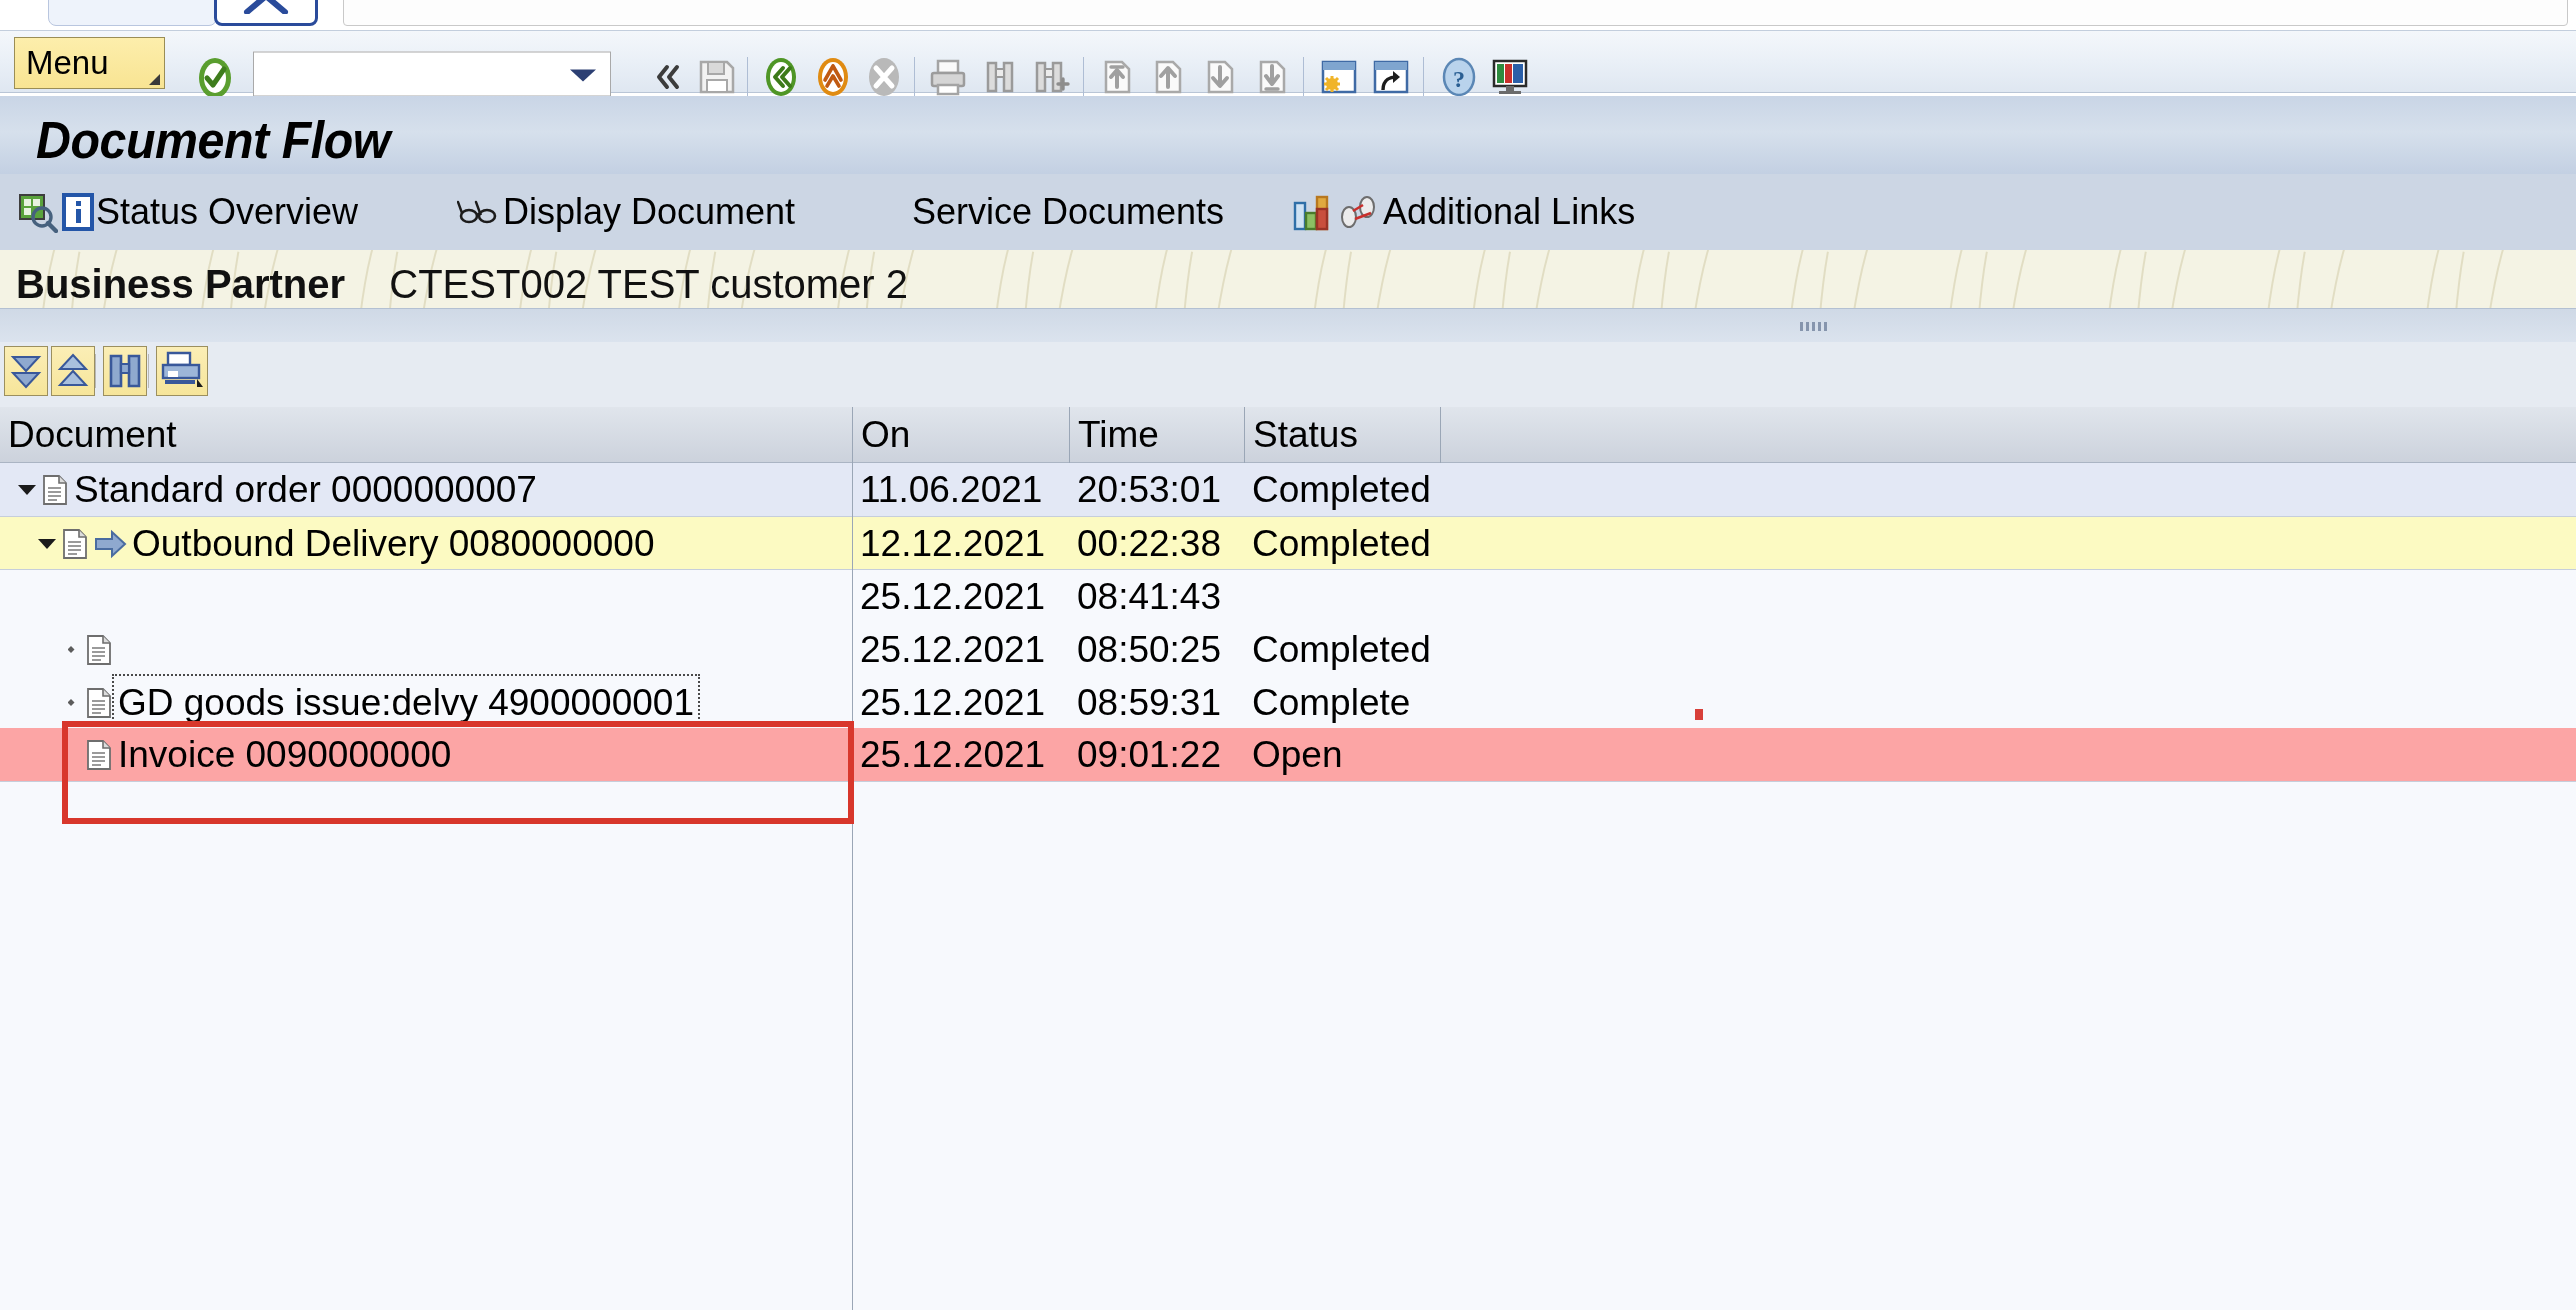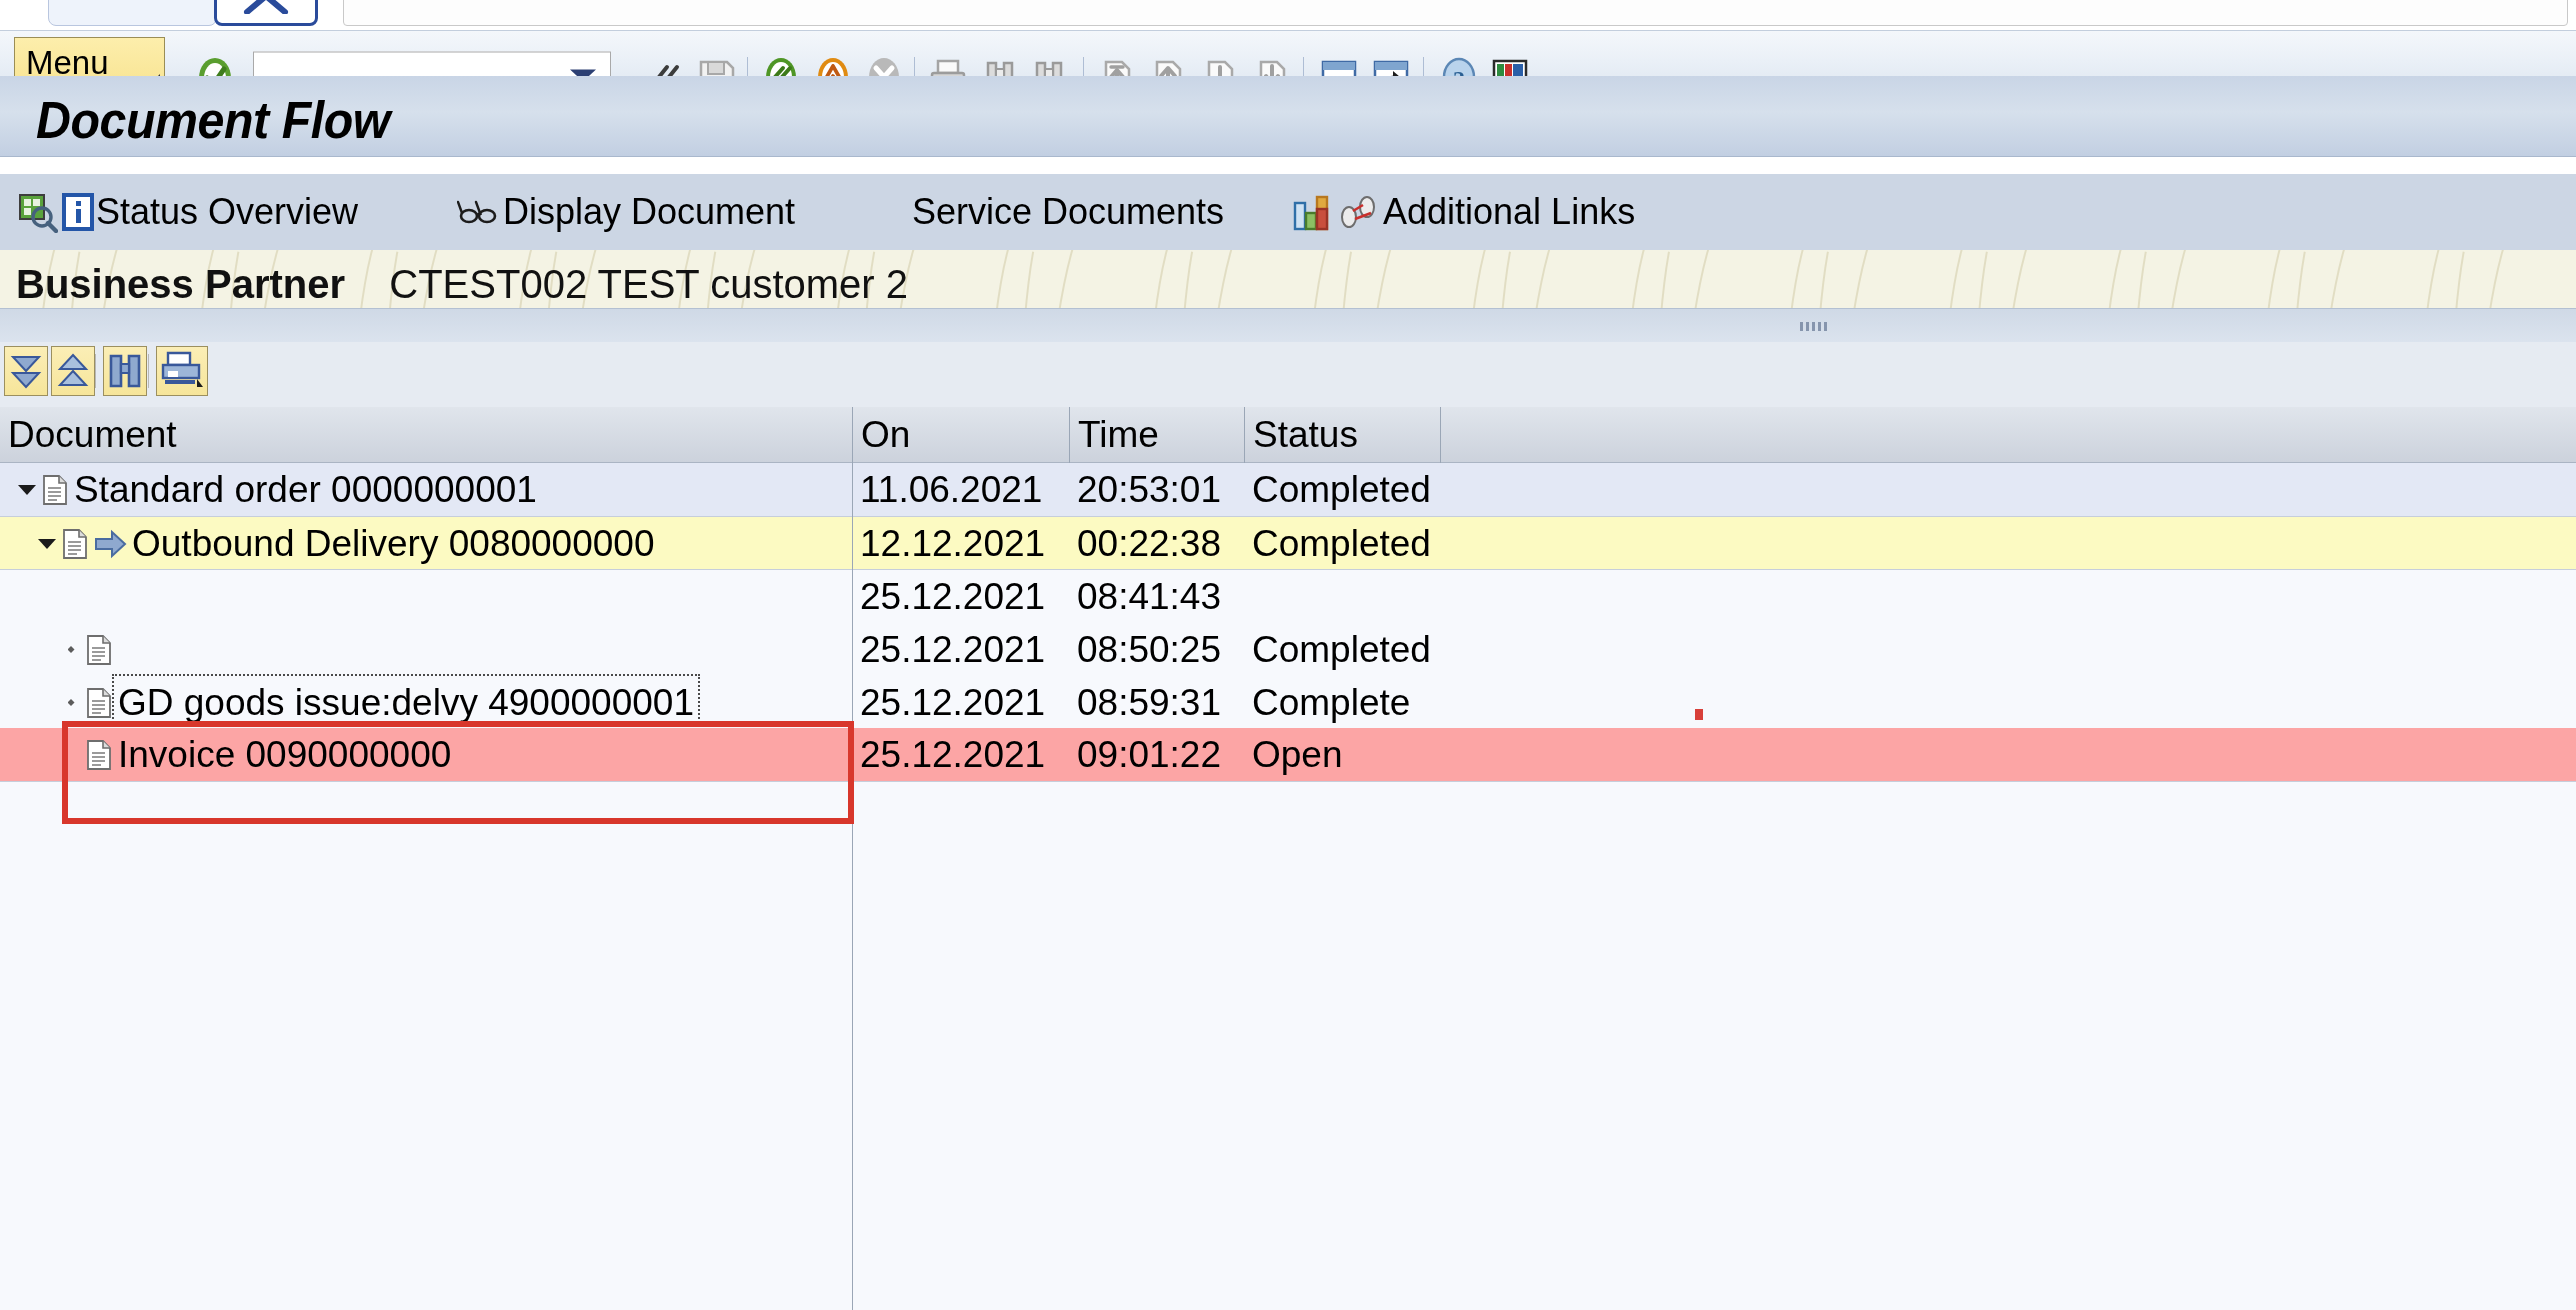--- a/index.html
+++ b/index.html
@@ -32,21 +32,21 @@
      border-left:11px solid transparent;border-bottom:11px solid #3a3a3a;}
   .ok-icon{position:absolute;left:193px;top:47px;transform:translateY(-50%);}
   .cmd-field{position:absolute;left:253px;top:43px;transform:translateY(-50%);
      width:358px;height:45px;background:#fff;border:1px solid #a9a9a9;box-sizing:border-box;}
   .cmd-caret{position:absolute;right:14px;top:17px;width:0;height:0;
      border-left:13px solid transparent;border-right:13px solid transparent;border-top:12px solid #2c3f73;}
   .tb-ico{position:absolute;top:46px;transform:translateY(-50%);}
   .tb-sep{position:absolute;top:26px;width:1px;height:40px;background:#aebdd4;}
 
   
-  .title-band{position:absolute;left:0;top:76px;width:2576px;height:81px;
+  .title-band{position:absolute;left:0;top:96px;width:2576px;height:81px;
      background:linear-gradient(to bottom,#c9d5e6 0%,#d6e0ec 45%,#c2cfe2 100%);
      border-bottom:1px solid #a9b8cd;box-sizing:border-box;}
   .title-txt{position:absolute;left:36px;top:14px;font-size:52px;font-weight:bold;
      font-style:italic;color:#000;letter-spacing:-0.5px;
      font-family:"Liberation Sans", sans-serif;transform:scaleX(0.93);transform-origin:left top;}
 
   
   .func-bar{position:absolute;left:0;top:174px;width:2576px;height:96px;
      background:#ccd6e4;border-bottom:1px solid #b3c0d2;box-sizing:border-box;}
   .fn{position:absolute;top:0;height:76px;display:flex;align-items:center;cursor:default;}
@@ -383,21 +383,21 @@
         <div class="cell cell-doc" style="width:852px">
           <span style="width:8px;flex:none"></span>
           <span class="twisty">
               <span class="tw-down"></span>
             </span>
           <svg class="doc-ico" width="26" height="32" viewBox="0 0 26 32">
             <path d="M2 2 h15 l7 7 v21 h-22 z" fill="#ffffff" stroke="#6e6e6e" stroke-width="1.8"></path>
             <path d="M17 2 v7 h7" fill="#dcdcdc" stroke="#6e6e6e" stroke-width="1.6"></path>
             <path d="M6 14 h13 M6 18 h13 M6 22 h13 M6 26 h9" stroke="#9a9a9a" stroke-width="1.8"></path>
           </svg>
-          <span class="doc-label">Standard order 0000000001</span>
+          <span class="doc-label">Standard order 0000000007</span>
         </div>
         <div class="cell" style="left:860px;width:209px">11.06.2021</div>
         <div class="cell" style="left:1077px;width:167px">20:53:01</div>
         <div class="cell" style="left:1252px;width:189px">Completed</div>
       </div>
       <div class="row-sep" style="top:53px"></div>
 
       <div class="row" style="top:54px;background:#fcfac2">
         <div class="cell cell-doc" style="width:852px">
           <span style="width:28px;flex:none"></span>

